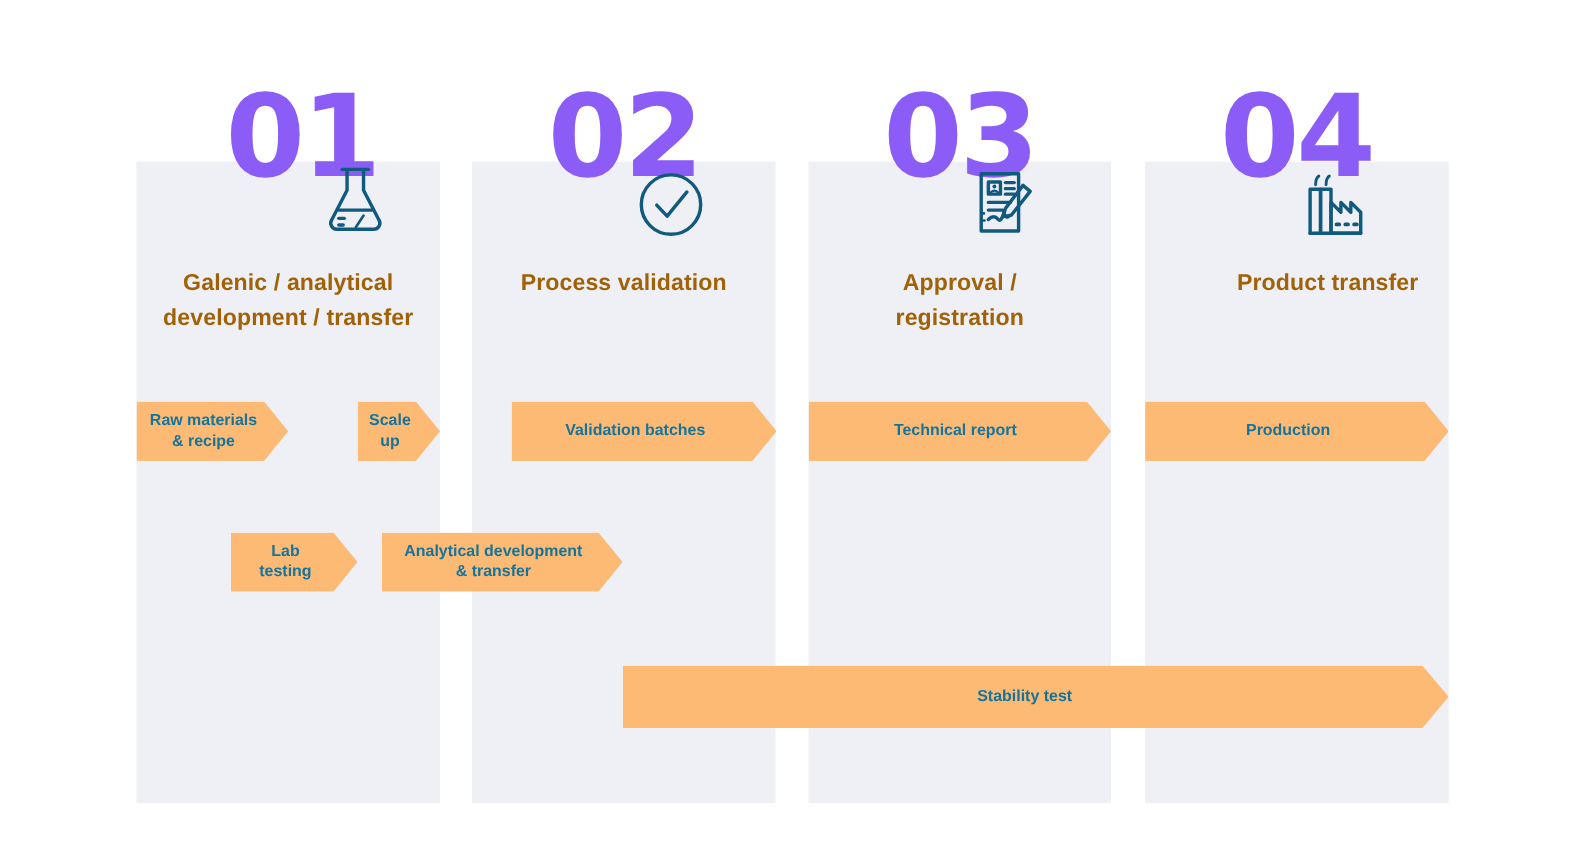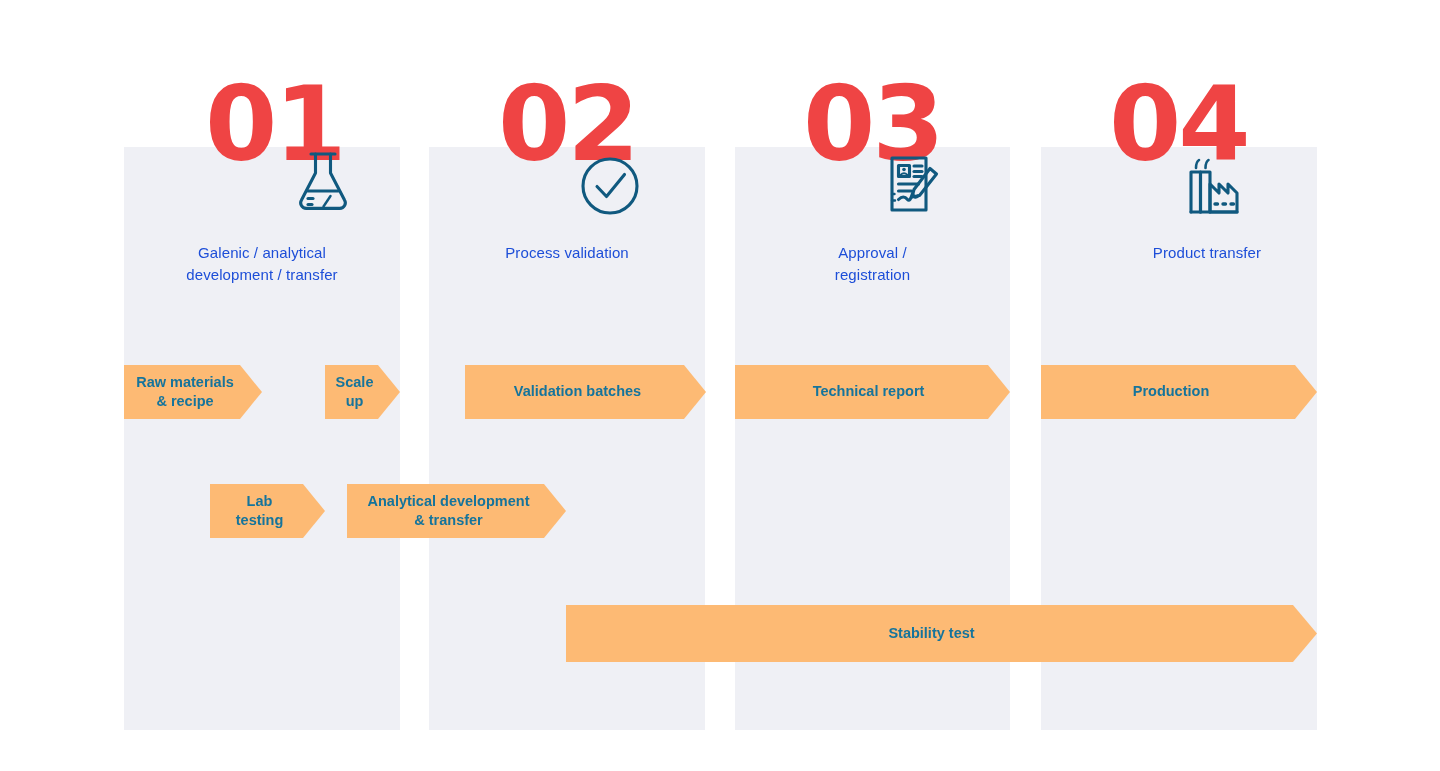--- a/index.html
+++ b/index.html
@@ -29,21 +29,21 @@
   }
 
   
   .step-number {
     position: absolute;
     top: 72px;
     font-family: "DejaVu Sans", sans-serif;
     font-size: 104px;
     font-weight: 700;
     letter-spacing: -3px;
-    color: #ef4444;
+    color: #8b5cf6;
     line-height: 1;
     user-select: none;
     white-space: nowrap;
   }
 
   
   .step-icon {
     position: absolute;
     width: 72px;
     height: 72px;
@@ -51,23 +51,23 @@
   .step-icon svg {
     display: block;
     width: 100%;
     height: 100%;
   }
 
   
   .step-title {
     position: absolute;
     text-align: center;
-    color: #1d4ed8;
-    font-size: 15px;
-    font-weight: 400;
+    color: #a16207;
+    font-size: 21px;
+    font-weight: 700;
     line-height: 1.48;
     letter-spacing: 0.1px;
   }
 
   
   .arrow {
     position: absolute;
     display: flex;
     align-items: center;
     justify-content: center;

